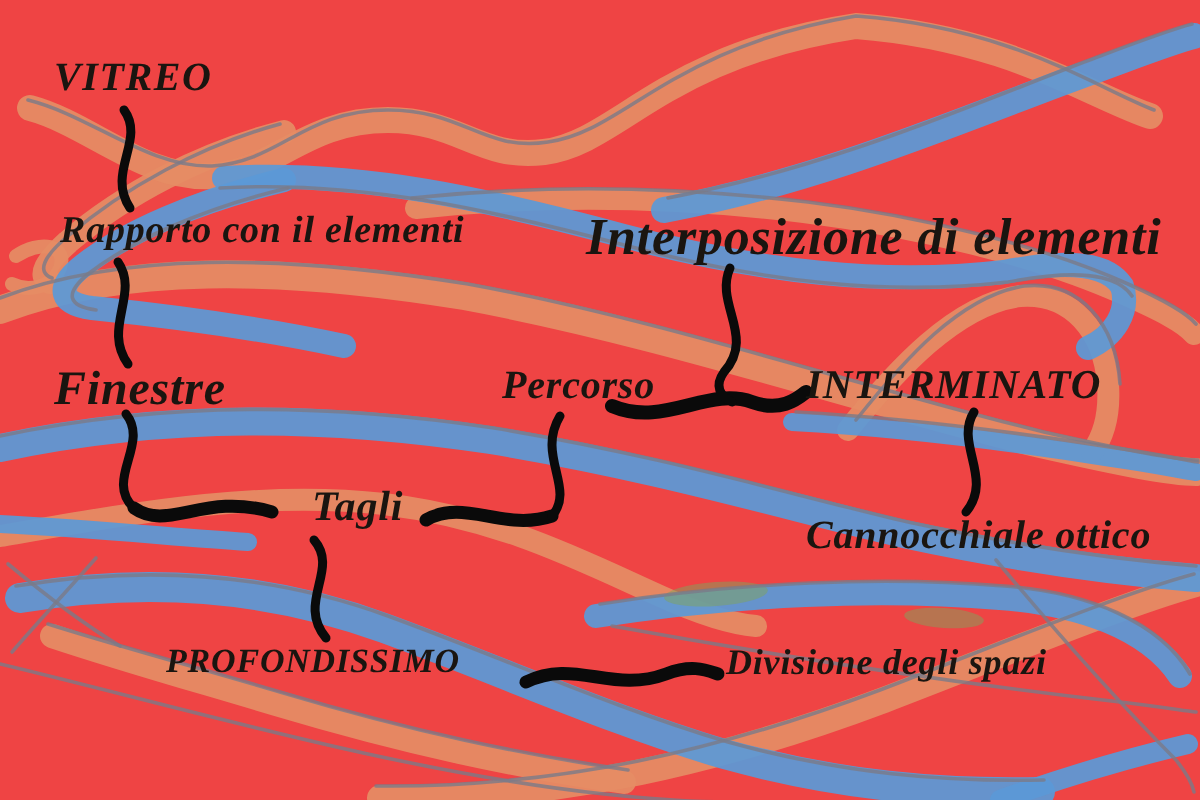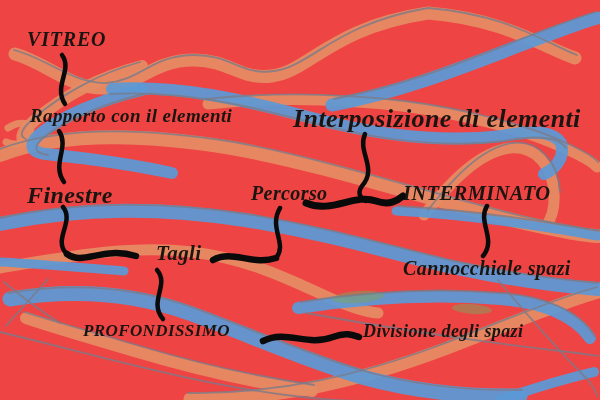--- a/index.html
+++ b/index.html
@@ -86,16 +86,16 @@
   </svg>
 
   <div class="lbl" style="left:27px;top:29px;font-size:20px;letter-spacing:.8px;">VITREO</div>
   <div class="lbl" style="left:30px;top:106px;font-size:19px;">Rapporto con il elementi</div>
   <div class="lbl" style="left:27px;top:183px;font-size:24px;">Finestre</div>
   <div class="lbl" style="left:156px;top:242px;font-size:21px;">Tagli</div>
   <div class="lbl" style="left:83px;top:322px;font-size:17px;">PROFONDISSIMO</div>
   <div class="lbl" style="left:251px;top:183px;font-size:20px;">Percorso</div>
   <div class="lbl" style="left:293px;top:105px;font-size:26px;">Interposizione di elementi</div>
   <div class="lbl" style="left:403px;top:183px;font-size:20.5px;">INTERMINATO</div>
-  <div class="lbl" style="left:403px;top:258px;font-size:20px;">Cannocchiale spazi</div>
+  <div class="lbl" style="left:403px;top:258px;font-size:20px;">Cannocchiale ottico</div>
   <div class="lbl" style="left:363px;top:322px;font-size:18px;">Divisione degli spazi</div>
 
 </div>
 
 </body></html>

